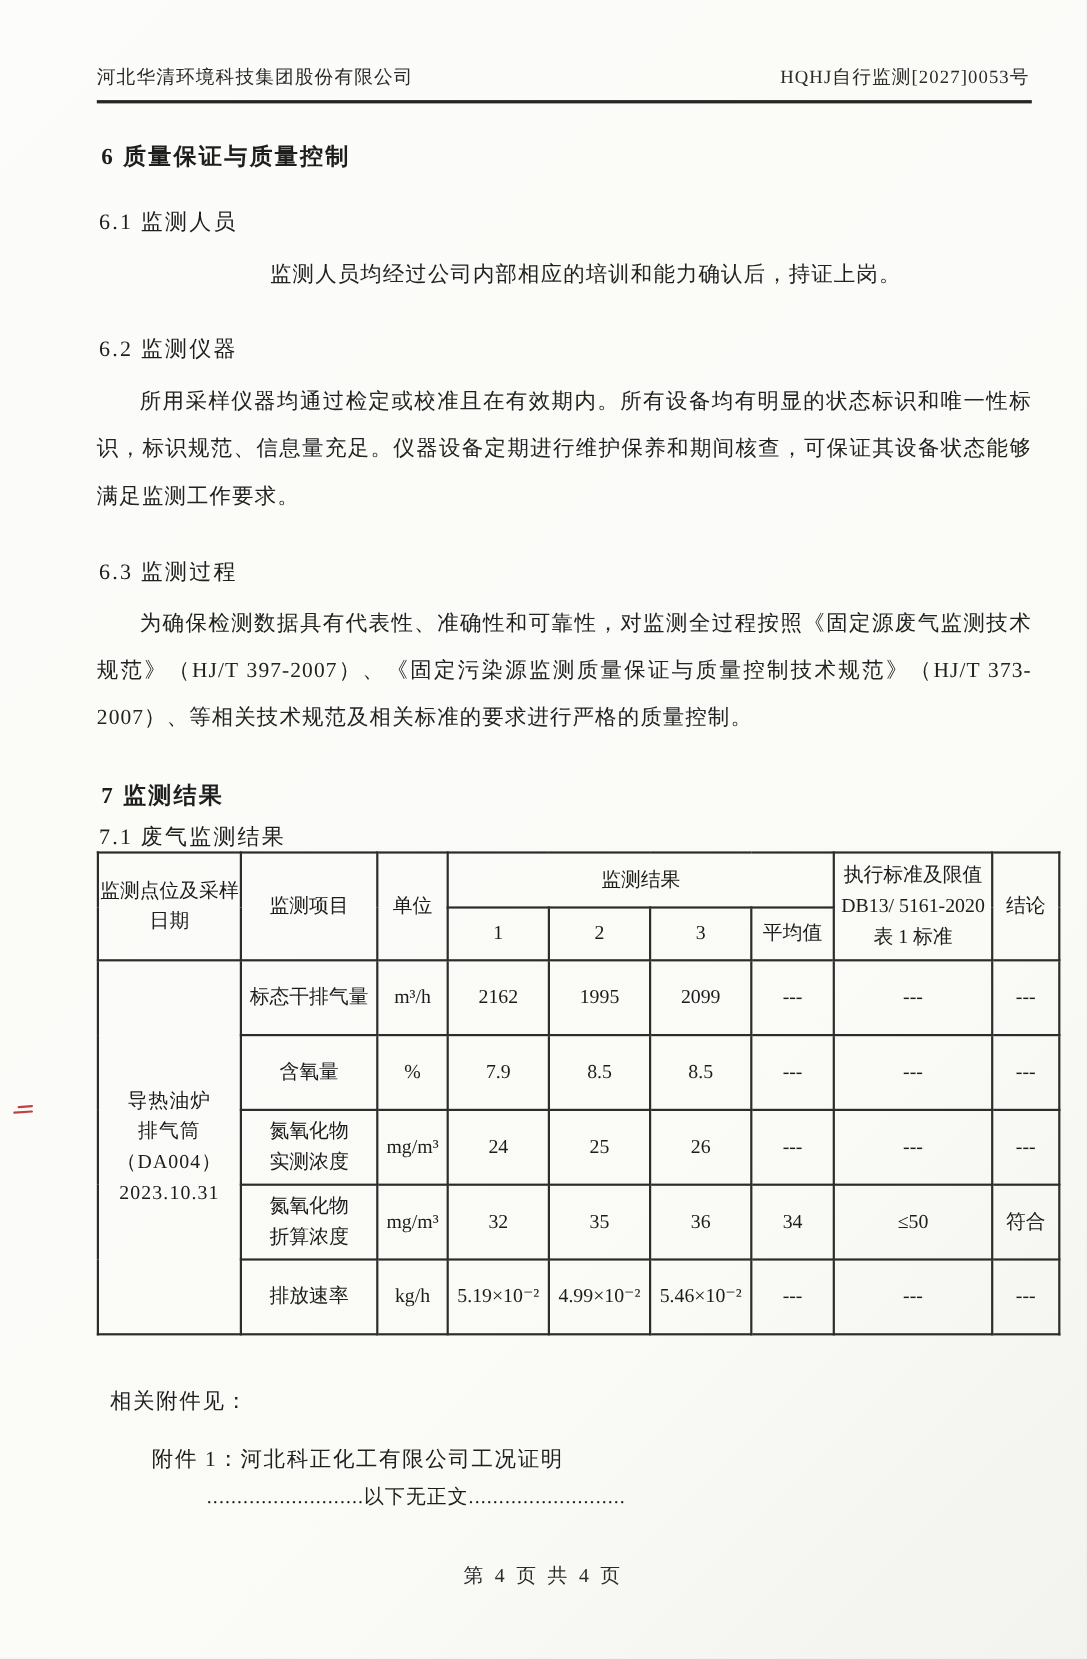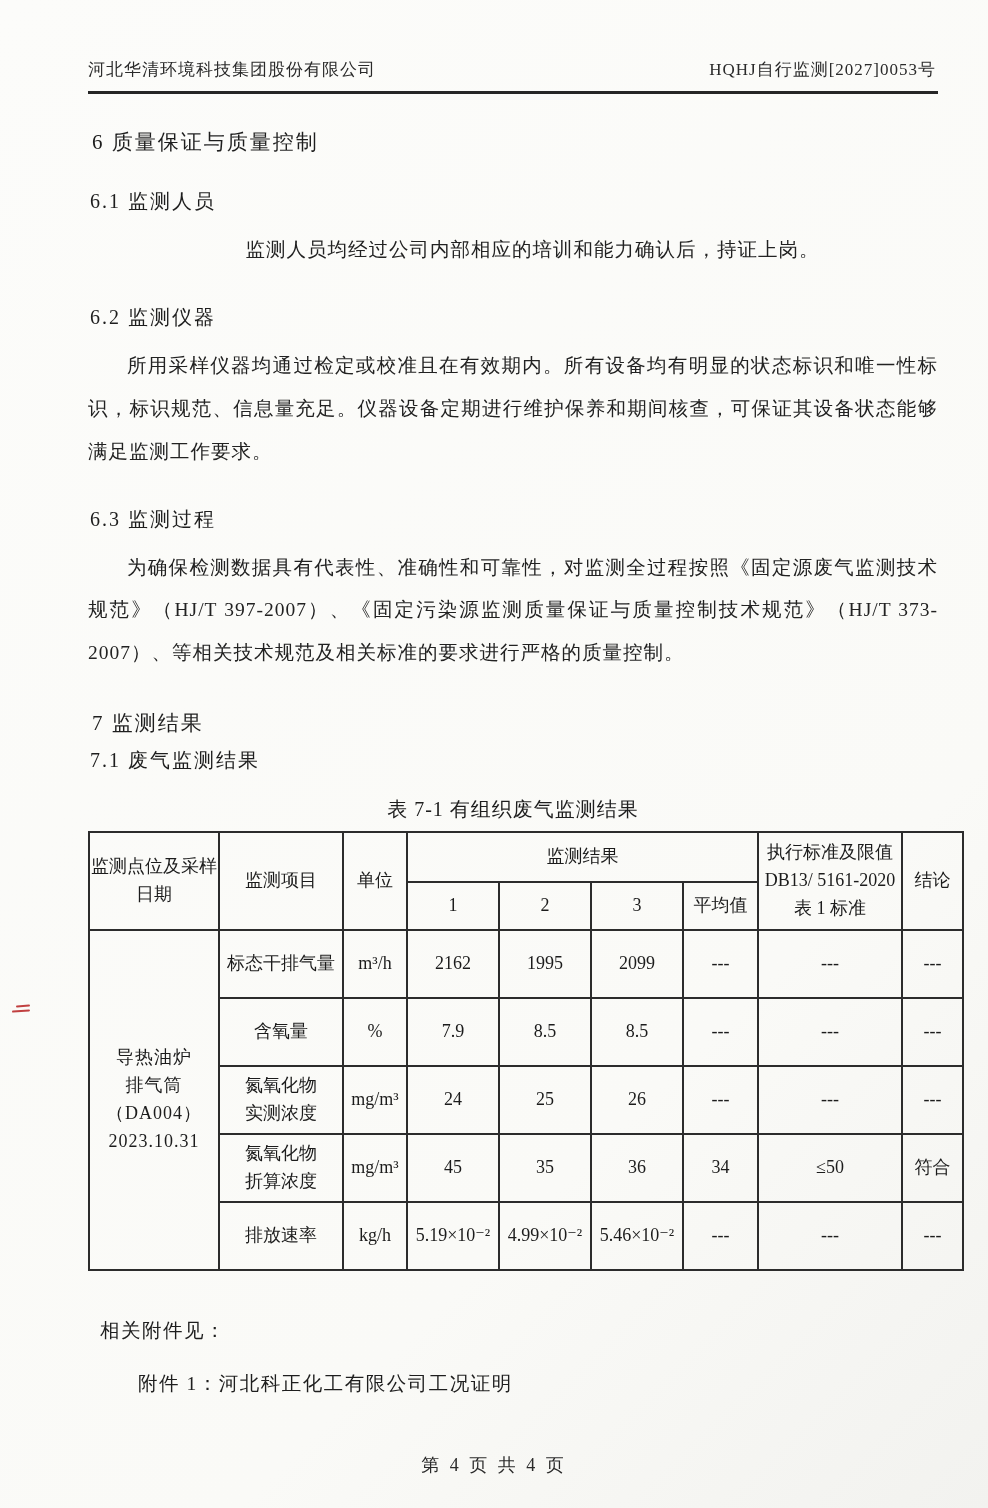--- a/index.html
+++ b/index.html
@@ -18,21 +18,21 @@
   
   .doc-header {
     display:flex; justify-content:space-between; align-items:flex-end;
     font-size:17px; letter-spacing:1px; color:#2a2a2a;
     padding:0 2px 10px 0;
     border-bottom:3px solid #262626;
     gap:10px;
   }
 
   
-  .h-major { font-size:21px; font-weight:normal; letter-spacing:2px; margin:34px 0 0 4px; }
+  .h-major { font-size:21px; font-weight:bold; letter-spacing:2px; margin:34px 0 0 4px; }
   .h-sub   { font-size:20px; letter-spacing:2px; margin:32px 0 0 2px; font-weight:normal; }
   .para {
     font-size:19.5px; line-height:2.2; letter-spacing:1px;
     text-align:justify; text-indent:2em;
     margin:14px 0 0 0; color:#222;
   }
   .para.single { text-align:center; }
 
   
   .tbl-caption { text-align:center; font-size:20px; letter-spacing:1px; margin:22px 0 8px 0; }
@@ -53,21 +53,21 @@
   tr.data td { height:62px; }
   td.site { line-height:2.0; letter-spacing:1px; }
 
   
   .attach-lead { font-size:19.5px; letter-spacing:1.5px; margin:46px 0 16px 12px; }
   .attach-item { font-size:19.5px; letter-spacing:1.5px; margin:26px 0 0 50px; }
   .end-line { font-size:18px; letter-spacing:1px; margin:8px 0 0 100px; white-space:nowrap; }
 
   
   .doc-footer {
-    position:absolute; left:0; top:1453px; width:100%;
+    position:absolute; left:0; top:1420px; width:100%;
     text-align:center; font-size:18px; letter-spacing:3px; color:#2a2a2a;
   }
 
   
   .pen-mark { position:absolute; left:12px; top:1002px; width:20px; height:12px; }
   .pen-mark i { display:block; height:2px; background:#c14040; margin:3px 0; transform:rotate(-4deg); border-radius:2px; }
   .pen-mark i:first-child { width:14px; margin-left:4px; }
   .pen-mark i:last-child { width:18px; }
 </style>
 </head>
@@ -92,21 +92,20 @@
 
     <div class="h-sub">6.2 监测仪器</div>
     <p class="para">所用采样仪器均通过检定或校准且在有效期内。所有设备均有明显的状态标识和唯一性标识，标识规范、信息量充足。仪器设备定期进行维护保养和期间核查，可保证其设备状态能够满足监测工作要求。</p>
 
     <div class="h-sub">6.3 监测过程</div>
     <p class="para">为确保检测数据具有代表性、准确性和可靠性，对监测全过程按照《固定源废气监测技术规范》（HJ/T 397-2007）、《固定污染源监测质量保证与质量控制技术规范》（HJ/T 373-2007）、等相关技术规范及相关标准的要求进行严格的质量控制。</p>
 
     <div class="h-major" style="">7 监测结果</div>
     <div class="h-sub" style="margin-top:10px;">7.1 废气监测结果</div>
 
-    <div class="tbl-caption">表 7-1 有组织废气监测结果</div>
 
     <table class="results">
       <colgroup>
         <col style="width:130px">
           <col style="width:124px">
           <col style="width:64px">
         <col style="width:92px">
           <col style="width:92px">
           <col style="width:92px">
         <col style="width:75px">
@@ -155,21 +154,21 @@
         <td>24</td>
         <td>25</td>
         <td>26</td>
         <td>---</td>
         <td>---</td>
         <td>---</td>
       </tr>
       <tr class="data">
         <td>氮氧化物<br>折算浓度</td>
         <td>mg/m³</td>
-        <td>45</td>
+        <td>32</td>
         <td>35</td>
         <td>36</td>
         <td>34</td>
         <td>≤50</td>
         <td>符合</td>
       </tr>
       <tr class="data">
         <td>排放速率</td>
         <td>kg/h</td>
         <td>5.19×10⁻²</td>
@@ -177,18 +176,19 @@
         <td>5.46×10⁻²</td>
         <td>---</td>
         <td>---</td>
         <td>---</td>
       </tr>
     </tbody>
       </table>
 
     <div class="attach-lead">相关附件见：</div>
     <div class="attach-item">附件 1：河北科正化工有限公司工况证明</div>
+    <div class="end-line">..........................以下无正文..........................</div>
   </div>
 
   <div class="doc-footer">
     <span>第 4 页 共 4 页</span>
   </div>
 </div>
 
 </body></html>

